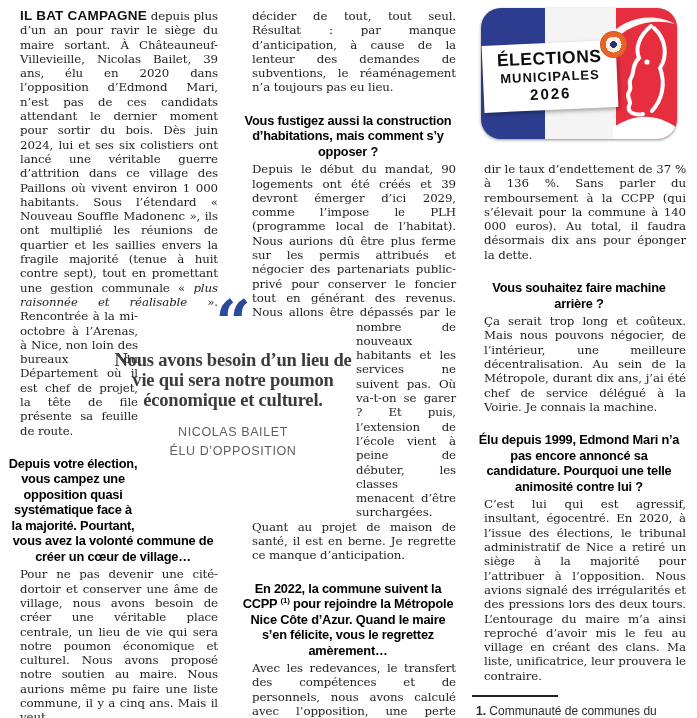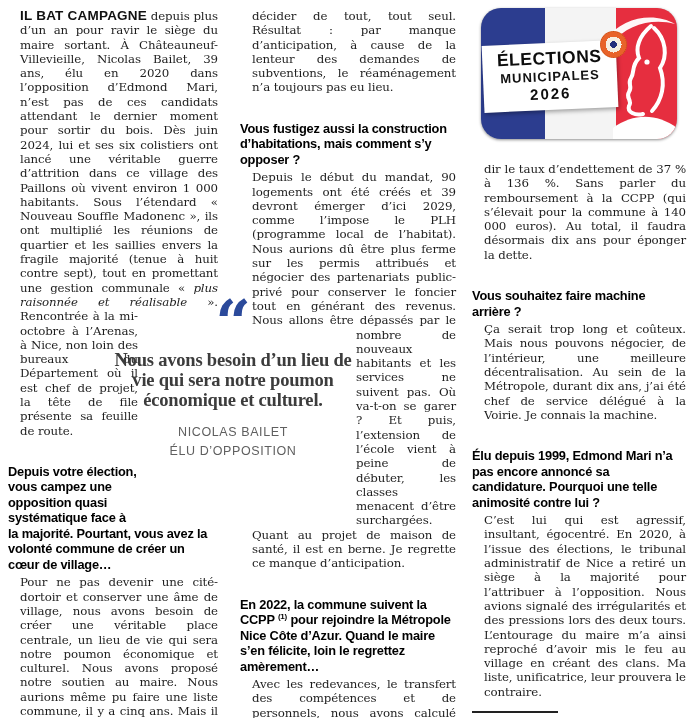--- a/index.html
+++ b/index.html
@@ -15,23 +15,23 @@
   .body{
     margin:0 0 2px 12px;font-size:11.8px;line-height:14.3px;
     text-align:justify;letter-spacing:-0.1px;
   }
   .body em{font-style:italic;}
   .lead-in{
     font-family:"Liberation Sans",sans-serif;font-weight:800;
     font-size:13.5px;letter-spacing:.2px;color:#111;
   }
   .question{
-    margin:26px 0 3px 0;font-family:"Liberation Sans",sans-serif;
+    margin:18px 0 3px 0;font-family:"Liberation Sans",sans-serif;
     font-weight:700;font-size:12.8px;line-height:15.5px;color:#000;
-    text-align:left;letter-spacing:-0.2px;
+    text-align:center;letter-spacing:-0.2px;
   }
   .question sup{font-size:8px;vertical-align:super;line-height:0;}
   
   .spacer{display:block;}
   .spacer-col1{float:right;width:80px;height:212px;}
   .spacer-col2{float:left;width:104px;height:192px;}
   
   .pullquote{
     position:absolute;left:114px;top:300px;width:238px;text-align:center;z-index:2;
   }
@@ -101,21 +101,21 @@
   <div class="col col1">
     <p class="body"><strong class="lead-in">IL BAT CAMPAGNE</strong><span> depuis plus d’un an pour ravir le siège du maire sortant. À Châteauneuf-Villevieille, Nicolas Bailet, 39 ans, élu en 2020 dans l’opposition d’Edmond Mari, n’est pas de ces candidats attendant le dernier moment pour sortir du bois. Dès juin 2024, lui et ses six colistiers ont lancé une véritable guerre d’attrition dans ce village des Paillons où vivent environ 1 000 habitants. Sous l’étendard « Nouveau Souffle Madonenc », ils ont multiplié les réunions de quartier et les saillies envers la fragile majorité (tenue à huit contre sept), tout en promettant une gestion communale « </span><em>plus raisonnée et réalisable</em><span> ». Rencontrée </span><span class="spacer spacer-col1"></span><span>à la mi-octobre à l’Arenas, à Nice, non loin des bureaux du Département où il est chef de projet, la tête de file présente sa feuille de route.</span></p>
     <p class="question">Depuis votre élection, vous campez une opposition quasi systématique face à la majorité. Pourtant, vous avez la volonté commune de créer un cœur de village…</p>
     <p class="body">Pour ne pas devenir une cité-dortoir et conserver une âme de village, nous avons besoin de créer une véritable place centrale, un lieu de vie qui sera notre poumon économique et culturel. Nous avons proposé notre soutien au maire. Nous aurions même pu faire une liste commune, il y a cinq ans. Mais il veut</p>
   </div>
 
   <div class="col col2">
     <p class="body">décider de tout, tout seul. Résultat : par manque d’anticipation, à cause de la lenteur des demandes de subventions, le réaménagement n’a toujours pas eu lieu.</p>
     <p class="question">Vous fustigez aussi la construction d’habitations, mais comment s’y opposer ?</p>
     <p class="body"><span>Depuis le début du mandat, 90 logements ont été créés et 39 devront émerger d’ici 2029, comme l’impose le PLH (programme local de l’habitat). Nous aurions dû être plus ferme sur les permis attribués et négocier des partenariats public-privé pour conserver le foncier tout en générant des revenus. Nous allons être dépassés par le nombre de </span><span class="spacer spacer-col2"></span><span>nouveaux habitants et les services ne suivent pas. Où va-t-on se garer ? Et puis, l’extension de l’école vient à peine de débuter, les classes menacent d’être surchargées. Quant au projet de maison de santé, il est en berne. Je regrette ce manque d’anticipation.</span></p>
-    <p class="question"><span>En 2022, la commune suivent la CCPP </span><sup>(1)</sup><span> pour rejoindre la Métropole Nice Côte d’Azur. Quand le maire s’en félicite, loin le regrettez amèrement…</span></p>
+    <p class="question"><span>En 2022, la commune suivent la CCPP </span><sup>(1)</sup><span> pour rejoindre la Métropole Nice Côte d’Azur. Quand le maire s’en félicite, vous le regrettez amèrement…</span></p>
     <p class="body">Avec les redevances, le transfert des compétences et de personnels, nous avons calculé avec l’opposition, une perte annuelle de 140 000 euros. Parce que rejoindre la Métropole a fait bon-</p>
   </div>
 
   <div class="col col3">
     <p class="body">dir le taux d’endettement de 37 % à 136 %. Sans parler du remboursement à la CCPP (qui s’élevait pour la commune à 140 000 euros). Au total, il faudra désormais dix ans pour éponger la dette.</p>
     <p class="question">Vous souhaitez faire machine arrière ?</p>
     <p class="body">Ça serait trop long et coûteux. Mais nous pouvons négocier, de l’intérieur, une meilleure décentralisation. Au sein de la Métropole, durant dix ans, j’ai été chef de service délégué à la Voirie. Je connais la machine.</p>
     <p class="question">Élu depuis 1999, Edmond Mari n’a pas encore annoncé sa candidature. Pourquoi une telle animosité contre lui ?</p>
     <p class="body">C’est lui qui est agressif, insultant, égocentré. En 2020, à l’issue des élections, le tribunal administratif de Nice a retiré un siège à la majorité pour l’attribuer à l’opposition. Nous avions signalé des irrégularités et des pressions lors des deux tours. L’entourage du maire m’a ainsi reproché d’avoir mis le feu au village en créant des clans. Ma liste, unificatrice, leur prouvera le contraire.</p>
     <div class="footnote-rule"></div>

